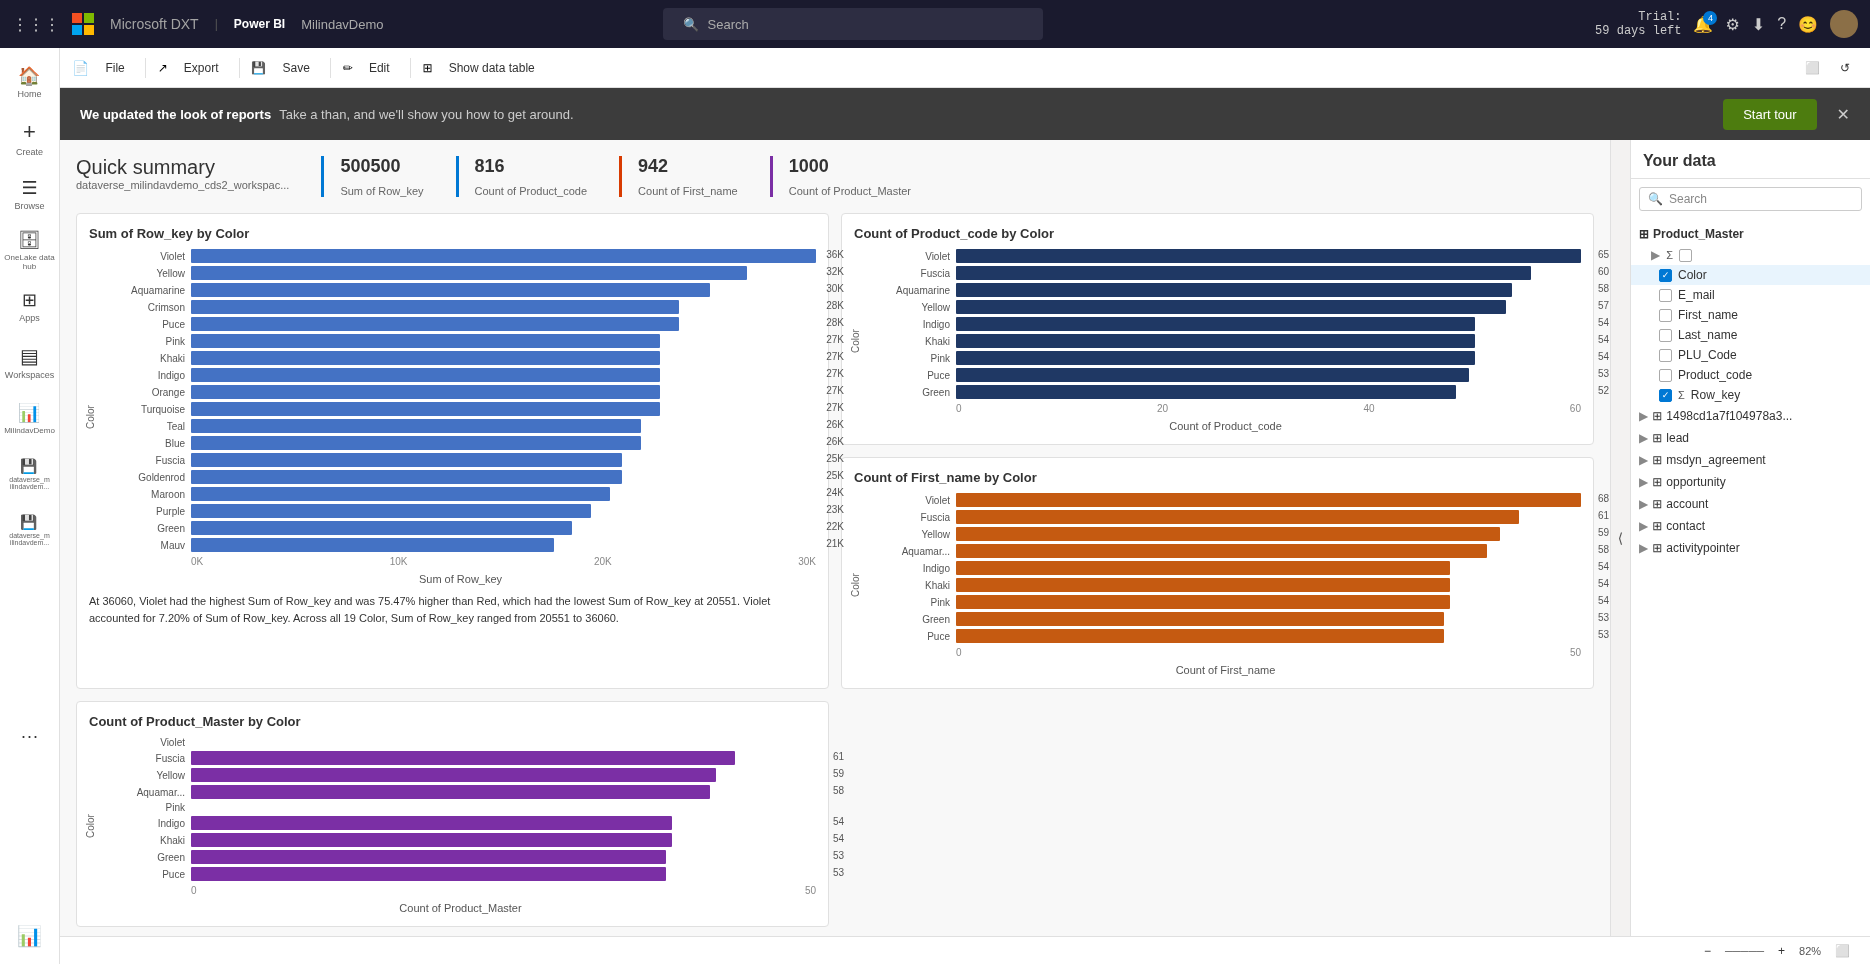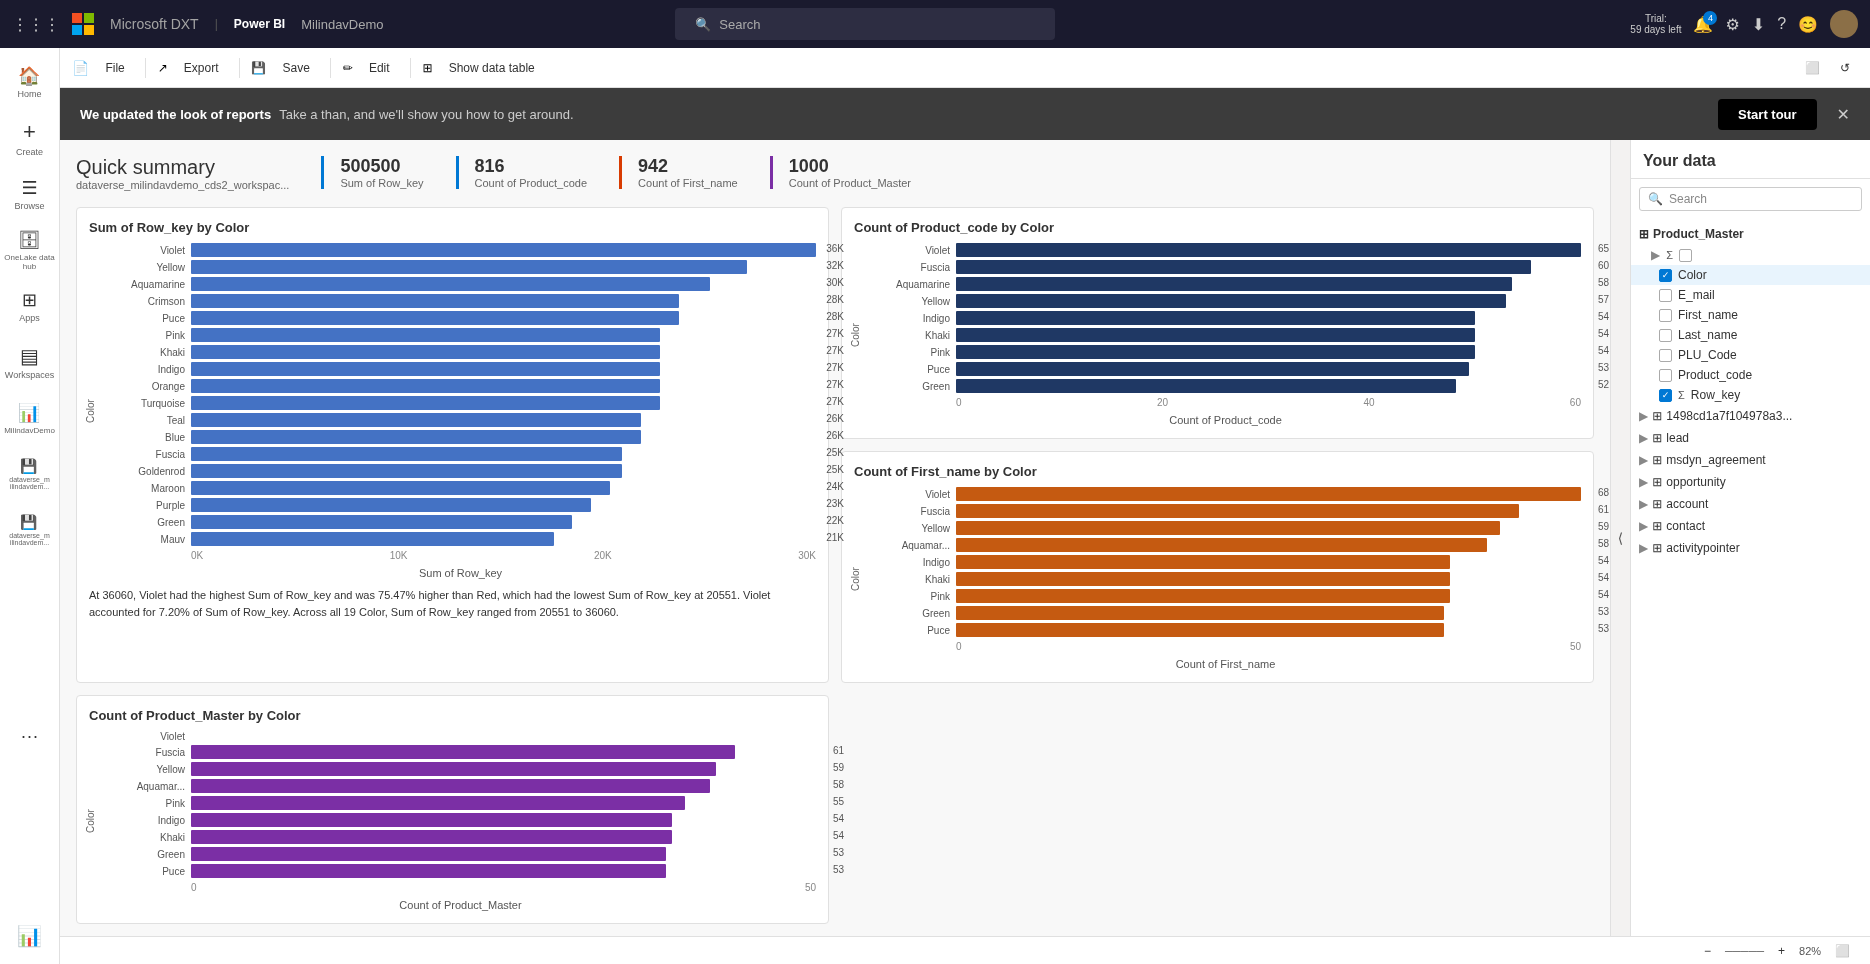--- a/index.html
+++ b/index.html
@@ -14,21 +14,21 @@
     .brand-text { color: #a3a3a3; font-size: 14px; font-weight: 300; }
     .brand-divider { color: #555; margin: 0 8px; }
     .powerbi-text { color: #fff; font-size: 12px; font-weight: 600; }
     .workspace-text { color: #aaa; font-size: 13px; margin-left: 8px; }
     .search-bar {
       flex: 1; max-width: 380px; margin: 0 auto; background: #2d2d42; border-radius: 4px;
       display: flex; align-items: center; padding: 0 12px; height: 32px; color: #aaa; font-size: 13px;
     }
     .search-bar span { margin-left: 8px; }
     .top-right { display: flex; align-items: center; gap: 12px; margin-left: auto; color: #fff; }
-    .trial-badge { text-align: center; font-size: 10px; color: #ccc; }
+    .trial-badge { text-align: right; font-size: 12px; color: #ccc; font-family: Liberation Mono, monospace; }
     .nav-icon { font-size: 16px; cursor: pointer; color: #ccc; }
     .notif-btn { position: relative; }
     .notif-count { position: absolute; top: -4px; right: -4px; background: #0078d4; border-radius: 50%; width: 14px; height: 14px; font-size: 9px; display: flex; align-items: center; justify-content: center; color: #fff; }
     .avatar { width: 28px; height: 28px; border-radius: 50%; background: #8b6f47; overflow: hidden; }
 
     
     .layout { display: flex; height: calc(100vh - 48px); }
     .sidebar {
       width: 60px; background: #fff; border-right: 1px solid #e0e0e0; display: flex; flex-direction: column;
       align-items: center; padding: 8px 0; gap: 4px;
@@ -57,34 +57,34 @@
     .toolbar-right { margin-left: auto; display: flex; gap: 4px; }
 
     
     .banner {
       background: #3c3c3c; color: #fff; display: flex; align-items: center;
       padding: 0 20px; height: 52px; gap: 8px;
     }
     .banner-text-bold { font-weight: 600; font-size: 13px; }
     .banner-text { font-size: 13px; color: #ccc; }
     .start-tour-btn {
-      margin-left: auto; background: #000000; color: #fff; border: none; border-radius: 4px;
-      padding: 8px 20px; font-size: 13px; font-weight: 700; cursor: pointer;
+      margin-left: auto; background: #4d7c0f; color: #fff; border: none; border-radius: 4px;
+      padding: 8px 20px; font-size: 13px; font-weight: 400; cursor: pointer;
     }
     .banner-close { margin-left: 12px; cursor: pointer; color: #ccc; font-size: 16px; }
 
     
     .report-layout { display: flex; flex: 1; overflow: hidden; }
     .report-main { flex: 1; overflow-y: auto; background: #f8f8f8; padding: 16px; }
 
     
     .quick-summary-header { display: flex; align-items: flex-start; gap: 32px; margin-bottom: 16px; }
     .qs-title { font-size: 20px; font-weight: 400; color: #333; }
     .qs-subtitle { font-size: 11px; color: #666; }
-    .qs-metric { display: flex; flex-direction: column; padding-left: 16px; border-left: 3px solid #0078d4; }
+    .qs-metric { display: flex; flex-direction: column; padding-left: 16px; border-left: 3px solid #0078d4; gap: 8px; }
     .qs-metric.orange { border-left-color: #d83b01; }
     .qs-metric.purple { border-left-color: #7b2fa5; }
     .qs-value { font-size: 18px; font-weight: 600; color: #333; }
     .qs-label { font-size: 11px; color: #666; }
 
     
     .charts-grid { display: grid; grid-template-columns: 1fr 1fr; gap: 12px; }
     .chart-card {
       background: #fff; border: 1px solid #e0e0e0; border-radius: 4px; padding: 12px;
     }
@@ -616,24 +616,20 @@
                   </div>
                   <div class="bar-row">
                     <span class="bar-label">Aquamar...</span>
                     <div class="bar-container">
                       <div class="bar" style="width: 83%; background: rgb(123, 47, 165);"></div>
                       <span class="bar-value">58</span>
                     </div>
                   </div>
                   <div class="bar-row">
                     <span class="bar-label">Pink</span>
-                    <div class="bar-container">
-                      <div class="bar" style="width: 79%; background: rgb(123, 47, 165);"></div>
-                      <span class="bar-value">55</span>
-                    </div>
                   </div>
                   <div class="bar-row">
                     <span class="bar-label">Indigo</span>
                     <div class="bar-container">
                       <div class="bar" style="width: 77%; background: rgb(123, 47, 165);"></div>
                       <span class="bar-value">54</span>
                     </div>
                   </div>
                   <div class="bar-row">
                     <span class="bar-label">Khaki</span>

